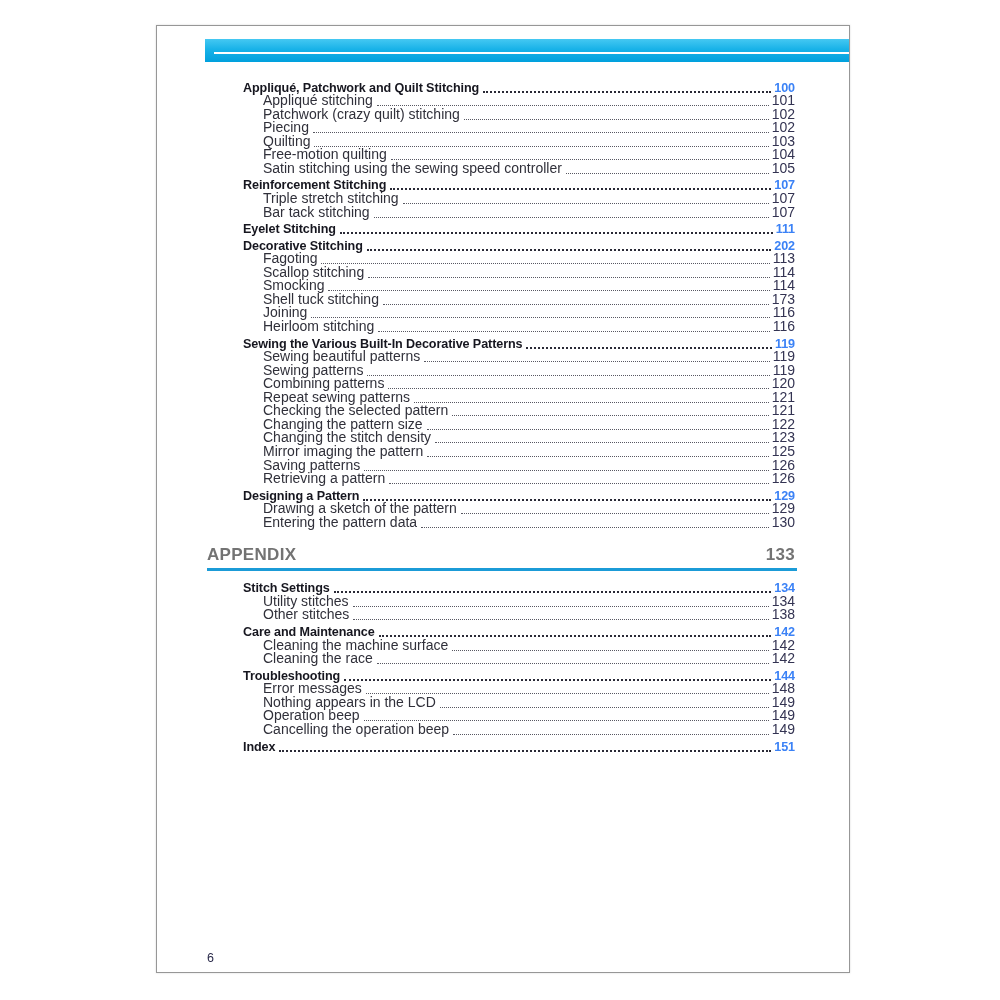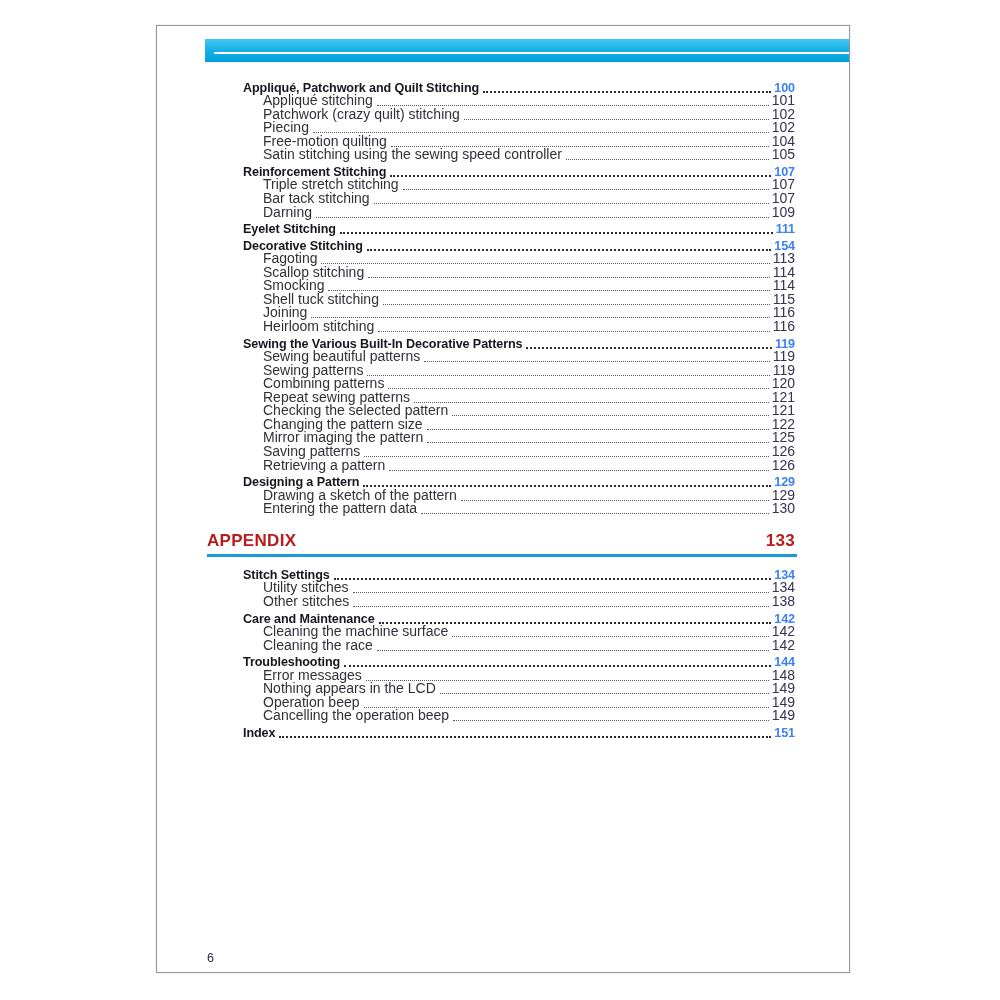--- a/index.html
+++ b/index.html
@@ -70,21 +70,21 @@
 
   
   .banner {
     display: flex;
     justify-content: space-between;
     align-items: baseline;
     margin-top: 15px;
     padding: 0 54px 0 50px;
     font-weight: bold;
     font-size: 17px;
-    color: #b91c1c;
+    color: #737373;
     letter-spacing: 0.3px;
   }
   .banner-rule {
     height: 3px;
     margin: 3px 52px 8px 50px;
     background: #1b9bd7;
   }
 
   .footer-num {
     position: absolute;
@@ -119,20 +119,25 @@
           <span class="lab">Patchwork (crazy quilt) stitching</span>
           <span class="leader"></span>
           <span class="pnum">102</span>
         </div>
         <div class="row sub">
           <span class="lab">Piecing</span>
           <span class="leader"></span>
           <span class="pnum">102</span>
         </div>
         <div class="row sub">
+          <span class="lab">Quilting</span>
+          <span class="leader"></span>
+          <span class="pnum">103</span>
+        </div>
+        <div class="row sub">
           <span class="lab">Free-motion quilting</span>
           <span class="leader"></span>
           <span class="pnum">104</span>
         </div>
         <div class="row sub">
           <span class="lab">Satin stitching using the sewing speed controller</span>
           <span class="leader"></span>
           <span class="pnum">105</span>
         </div>
         <div class="row h1">
@@ -143,54 +148,49 @@
         <div class="row sub">
           <span class="lab">Triple stretch stitching</span>
           <span class="leader"></span>
           <span class="pnum">107</span>
         </div>
         <div class="row sub">
           <span class="lab">Bar tack stitching</span>
           <span class="leader"></span>
           <span class="pnum">107</span>
         </div>
-        <div class="row sub">
-          <span class="lab">Darning</span>
-          <span class="leader"></span>
-          <span class="pnum">109</span>
-        </div>
         <div class="row h1">
           <span class="lab">Eyelet Stitching</span>
           <span class="leader"></span>
           <span class="pnum">111</span>
         </div>
         <div class="row h1">
           <span class="lab">Decorative Stitching</span>
           <span class="leader"></span>
-          <span class="pnum">154</span>
+          <span class="pnum">202</span>
         </div>
         <div class="row sub">
           <span class="lab">Fagoting</span>
           <span class="leader"></span>
           <span class="pnum">113</span>
         </div>
         <div class="row sub">
           <span class="lab">Scallop stitching</span>
           <span class="leader"></span>
           <span class="pnum">114</span>
         </div>
         <div class="row sub">
           <span class="lab">Smocking</span>
           <span class="leader"></span>
           <span class="pnum">114</span>
         </div>
         <div class="row sub">
           <span class="lab">Shell tuck stitching</span>
           <span class="leader"></span>
-          <span class="pnum">115</span>
+          <span class="pnum">173</span>
         </div>
         <div class="row sub">
           <span class="lab">Joining</span>
           <span class="leader"></span>
           <span class="pnum">116</span>
         </div>
         <div class="row sub">
           <span class="lab">Heirloom stitching</span>
           <span class="leader"></span>
           <span class="pnum">116</span>
@@ -222,20 +222,25 @@
         </div>
         <div class="row sub">
           <span class="lab">Checking the selected pattern</span>
           <span class="leader"></span>
           <span class="pnum">121</span>
         </div>
         <div class="row sub">
           <span class="lab">Changing the pattern size</span>
           <span class="leader"></span>
           <span class="pnum">122</span>
+        </div>
+        <div class="row sub">
+          <span class="lab">Changing the stitch density</span>
+          <span class="leader"></span>
+          <span class="pnum">123</span>
         </div>
         <div class="row sub">
           <span class="lab">Mirror imaging the pattern</span>
           <span class="leader"></span>
           <span class="pnum">125</span>
         </div>
         <div class="row sub">
           <span class="lab">Saving patterns</span>
           <span class="leader"></span>
           <span class="pnum">126</span>

